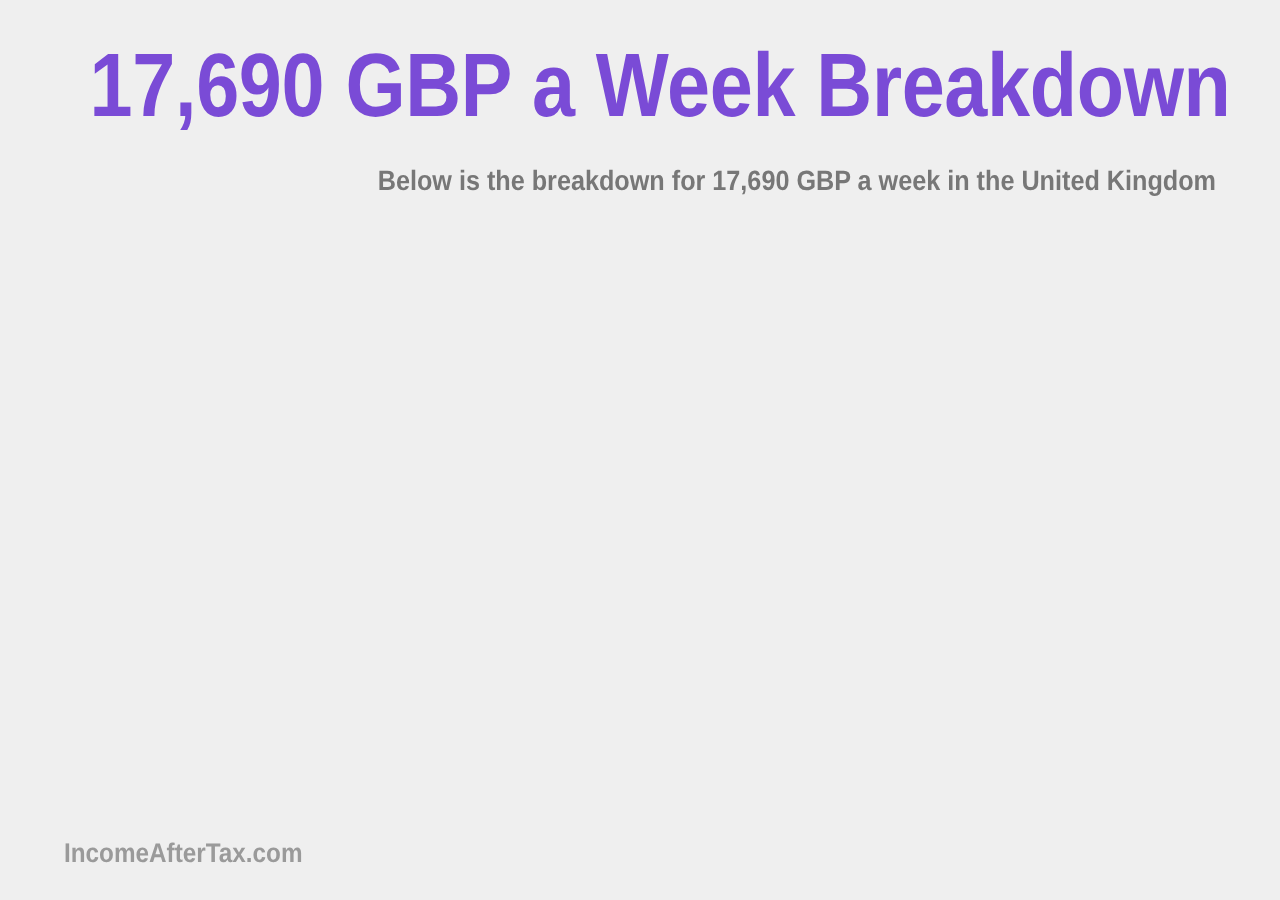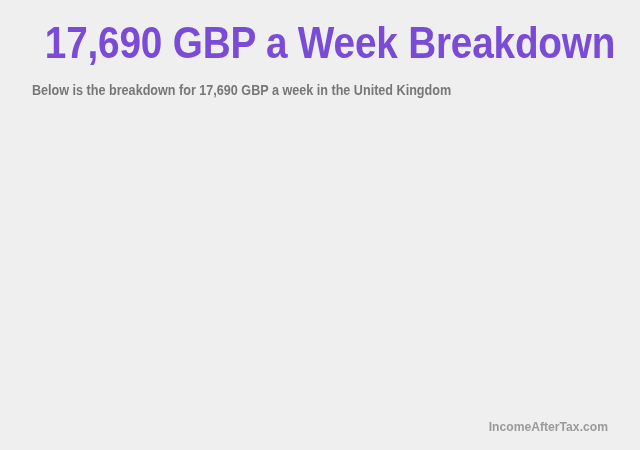--- a/index.html
+++ b/index.html
@@ -23,21 +23,21 @@
     background: #efefef;
     box-sizing: border-box;
     display: flex;
     flex-direction: column;
     align-items: center;
   }
 
   
   .header {
     width: 100%;
-    text-align: left;
+    text-align: right;
     padding-top: 18px;
   }
 
   .page-title {
     margin: 0;
     font-family: "Liberation Sans Narrow", "Liberation Sans", "DejaVu Sans", sans-serif;
     font-size: 45px;
     line-height: 50px;
     font-weight: bold;
     letter-spacing: -0.2px;
@@ -72,21 +72,21 @@
     position: absolute;
     left: 0;
     top: 0;
     right: 0;
     bottom: 0;
   }
 
   
   .footer {
     width: 100%;
-    text-align: right;
+    text-align: left;
     padding-bottom: 15px;
   }
 
   .footer-watermark {
     margin: 0;
     font-family: "Liberation Sans Narrow", "Liberation Sans", "DejaVu Sans", sans-serif;
     font-size: 13.5px;
     line-height: 16px;
     font-weight: bold;
     color: #9a9a9a;

